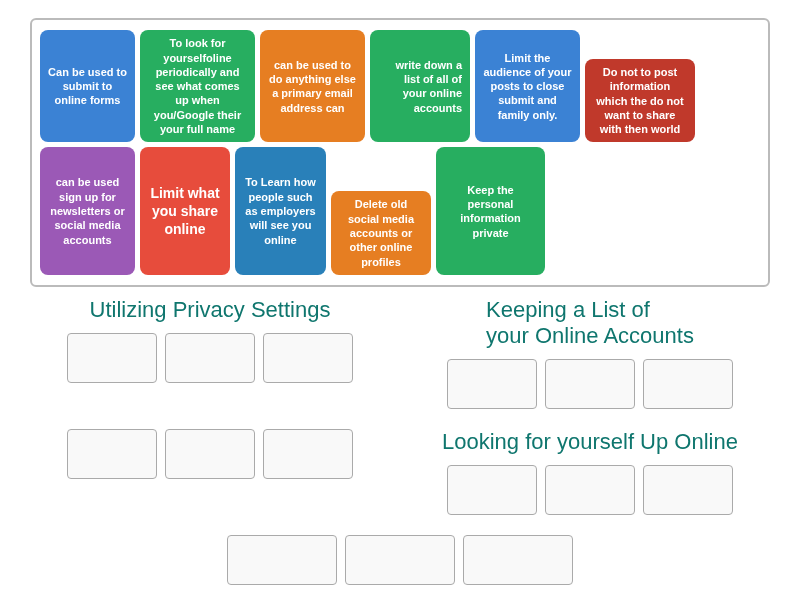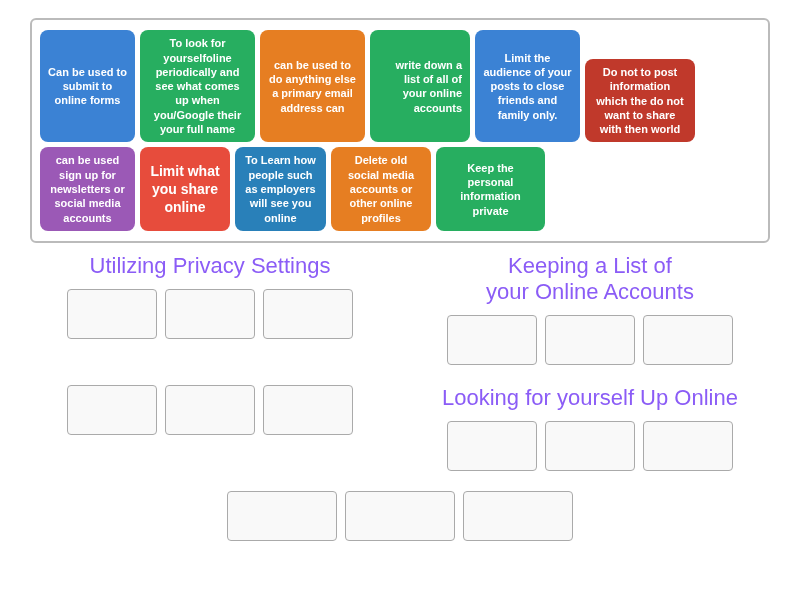--- a/index.html
+++ b/index.html
@@ -55,23 +55,23 @@
       width: 48%;
     }
 
     .category-block.single {
       width: 100%;
     }
 
     .category-title {
       font-size: 22px;
       font-weight: normal;
-      text-align: center;
+      text-align: left;
       margin-bottom: 10px;
-      color: #8b5cf6;
+      color: #0f766e;
     }
 
     .drop-slots {
       display: flex;
       gap: 8px;
       justify-content: center;
     }
 
     .drop-slot {
       width: 90px;
@@ -91,26 +91,26 @@
   </style>
 </head>
 <body>
 
 <div class="drag-area" id="drag-area">
 
 <div class="drag-card" style="background-color: rgb(59, 130, 212); width: 95px;">Can be used to submit to online forms</div>
     <div class="drag-card" style="background-color: rgb(39, 174, 96); width: 115px;">To look for yourselfoline periodically and see what comes up when you/Google their your full name</div>
     <div class="drag-card" style="background-color: rgb(230, 126, 34); width: 105px;">can be used to do anything else a primary email address can</div>
     <div class="drag-card" style="background-color: rgb(39, 174, 96); width: 100px; text-align: right;">write down a list of all of your online accounts</div>
-    <div class="drag-card" style="background-color: rgb(59, 130, 212); width: 105px;">Limit the audience of your posts to close friends and family only.</div>
+    <div class="drag-card" style="background-color: rgb(59, 130, 212); width: 105px;">Limit the audience of your posts to close submit and family only.</div>
     <div class="drag-card" style="background-color: rgb(192, 57, 43); width: 110px; margin-top: 29px;">Do not to post information which the do not want to share with then world</div>
     <div class="drag-card" style="background-color: rgb(155, 89, 182); width: 95px;">can be used sign up for newsletters or social media accounts</div>
     <div class="drag-card" style="background-color: rgb(231, 76, 60); width: 90px; font-size: 14px;">Limit what you share online</div>
     <div class="drag-card" style="background-color: rgb(41, 128, 185); width: 91px;">To Learn how people such as employers will see you online</div>
-    <div class="drag-card" style="background-color: rgb(230, 126, 34); width: 100px;">Delete old social media accounts or other online profiles</div>
+    <div class="drag-card" style="background-color: rgb(230, 126, 34); width: 100px; margin-top: 44px;">Delete old social media accounts or other online profiles</div>
     <div class="drag-card" style="background-color: rgb(39, 174, 96); width: 109px;">Keep the personal information private</div>
   </div>
 
 <div class="categories-wrapper">
 
   <div class="categories-row">
     <div class="category-block">
       <div class="category-title">Utilizing Privacy Settings</div>
       <div class="drop-slots">
         <div class="drop-slot"></div>

